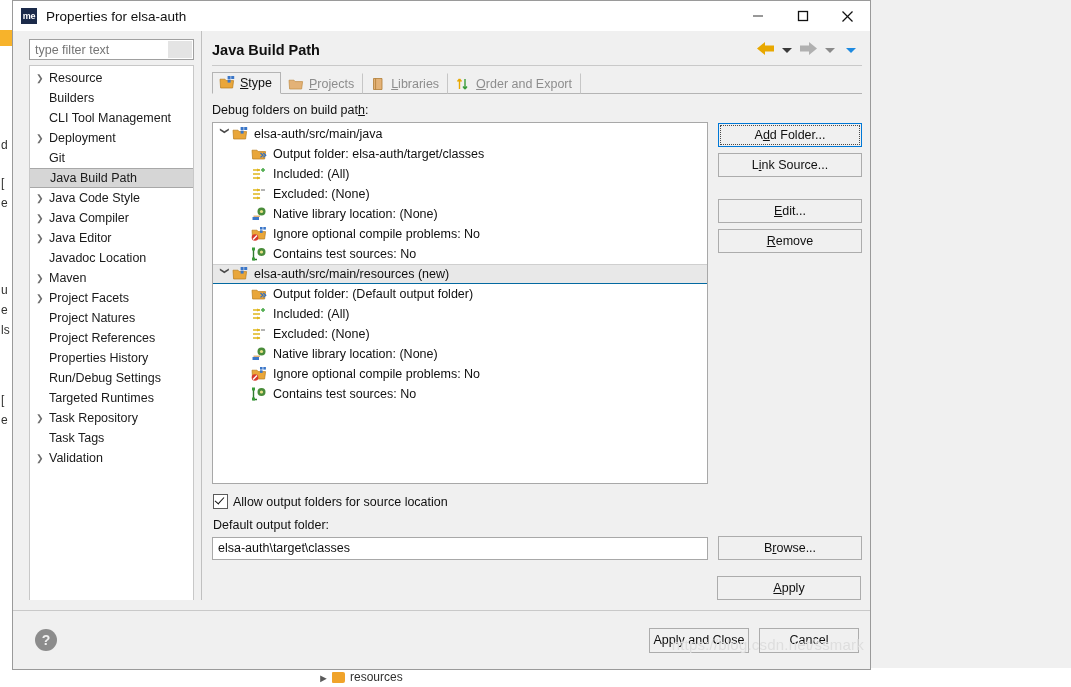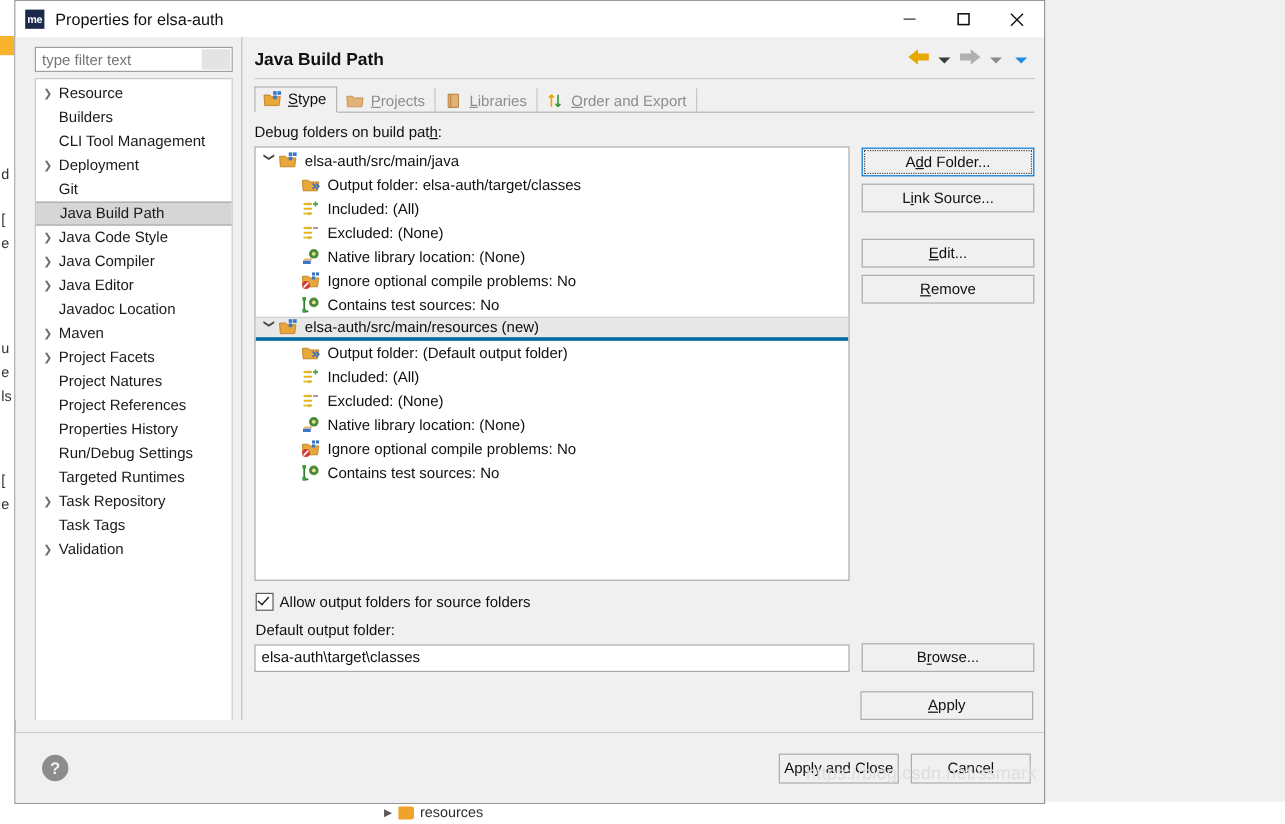--- a/index.html
+++ b/index.html
@@ -300,21 +300,21 @@
     font-size: 12.5px;
     color: #101010;
     white-space: nowrap;
     box-sizing: border-box;
   }
   .tnode.root { padding-left: 5px; }
   .tnode.child { padding-left: 38px; }
   .tnode.sel {
     background: #e8e8e8;
     border-top: 1px solid #cfcfcf;
-    border-bottom: 3px solid #0369a1;
+    border-bottom: 1px solid #0369a1;
   }
   .tw {
     width: 14px; flex: 0 0 auto;
     color: #4a4a4a; font-size: 9px;
     display: flex; align-items: center;
   }
   .ticon {
     width: 16px; height: 16px;
     flex: 0 0 auto;
     margin-right: 6px;
@@ -798,21 +798,21 @@
                 <div class="btn">
                   <span></span>
                   <span class="mn">R</span>
                   <span>emove</span>
                 </div>
               </div>
           </div>
 
           <div class="chk-row">
             <span class="chkbox checked"></span>
-            <span><span>Allow output folders for sour</span><span class="mn">c</span><span>e folders</span></span>
+            <span><span>Allow output folders for sour</span><span class="mn">c</span><span>e location</span></span>
           </div>
 
           <div class="out-label">
             <span>Defaul</span><span class="mn">t</span><span> output folder:</span>
           </div>
 
           <div class="out-row">
             <div class="textfield">elsa-auth\target\classes</div>
             <div class="btn btn-wide">
               <span>B</span>

